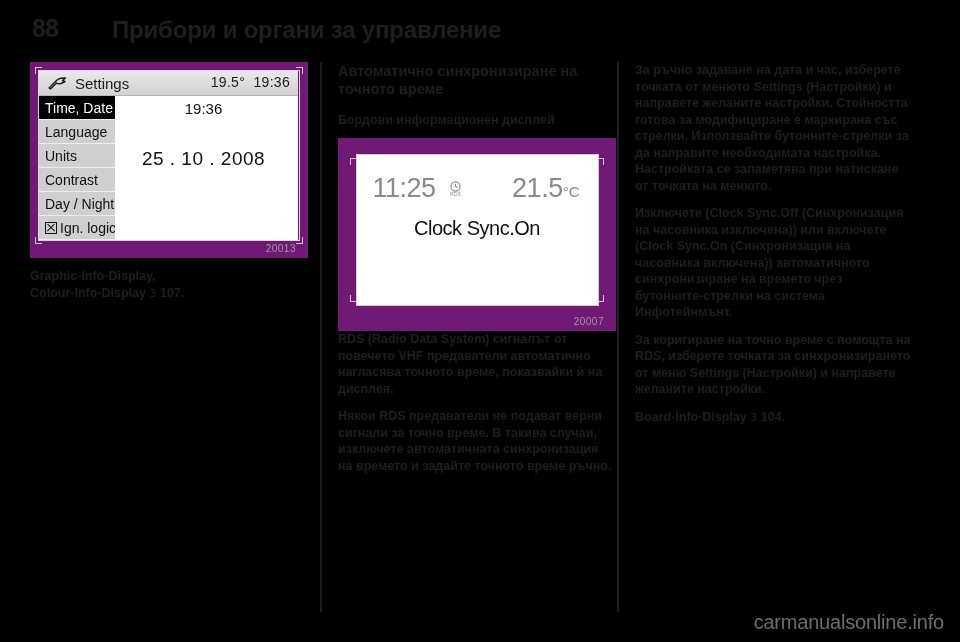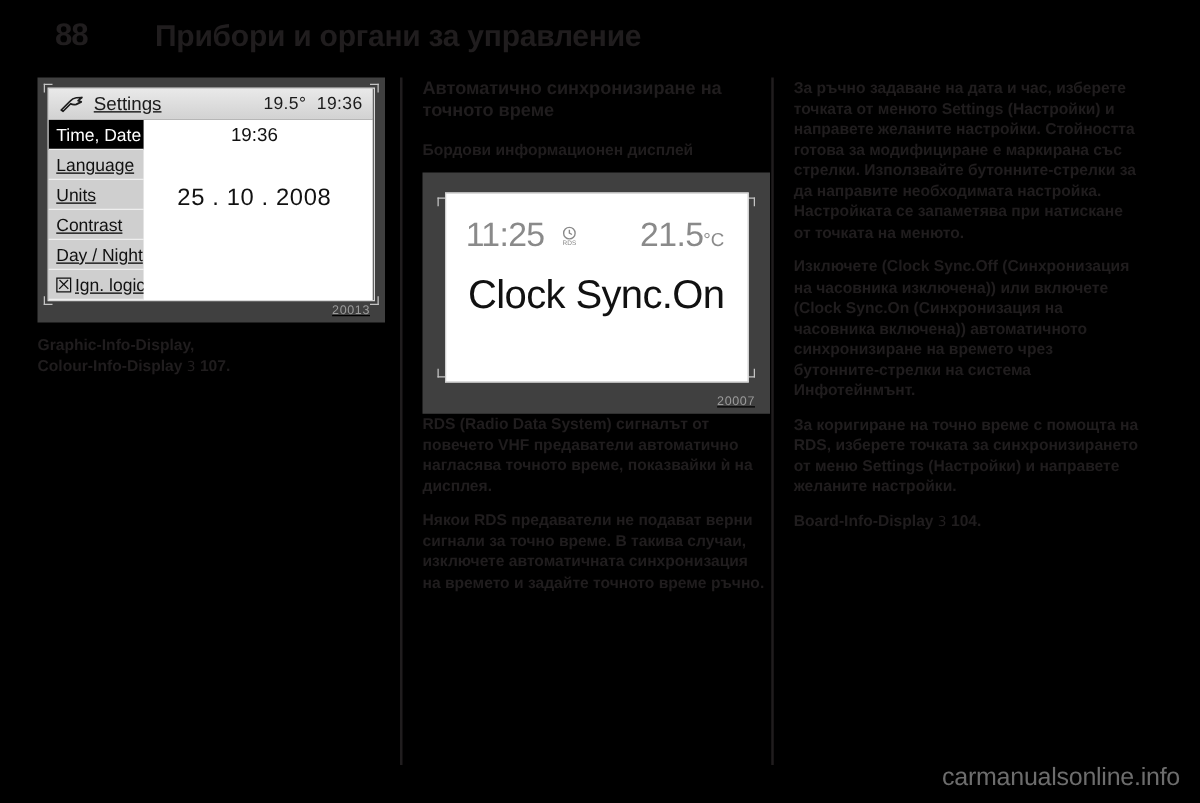--- a/index.html
+++ b/index.html
@@ -12,21 +12,21 @@
   #page {
     position: relative;
     width: 960px; height: 642px;
     background: #000;
     overflow: hidden;
   }
 
   
   #header {
     position: absolute;
-    left: 16px; top: 0;
+    left: 4px; top: 0;
     width: 844px; height: 50px;
   }
   #page-number {
     position: absolute;
     left: 28px; top: 14px;
     font-family: "Liberation Sans", sans-serif;
     font-weight: bold;
     font-size: 25px;
     color: #201d1e;
     letter-spacing: -1px;
@@ -57,24 +57,23 @@
     position: absolute;
     top: 62px;
     width: 278px;
   }
   #col-left   { left: 30px; }
   #col-mid    { left: 338px; }
   #col-right  { left: 635px; }
 
   
   .figure {
-    background: #404040;
+    background: #701a75;
     padding: 8px 8px 2px 8px;
     position: relative;
-    text-decoration: underline;
   }
   .figure-id {
     text-align: right;
     font-family: "Liberation Sans", sans-serif;
     font-size: 10px;
     color: #9b9b9b;
     letter-spacing: 0.5px;
     padding: 2px 4px 2px 0;
   }
   .corner-frame {
@@ -207,21 +206,21 @@
     letter-spacing: -0.5px;
   }
   #bd-temp .unit {
     font-size: 15px;
     letter-spacing: 0;
   }
   #bd-message {
     position: absolute;
     left: 0; right: 0; top: 62px;
     text-align: center;
-    font-size: 32px;
+    font-size: 20px;
     color: #111111;
     letter-spacing: -0.5px;
   }
 
   
   .tick {
     position: absolute;
     width: 7px; height: 7px;
     border-color: #c4c4c4;
     border-style: solid;

